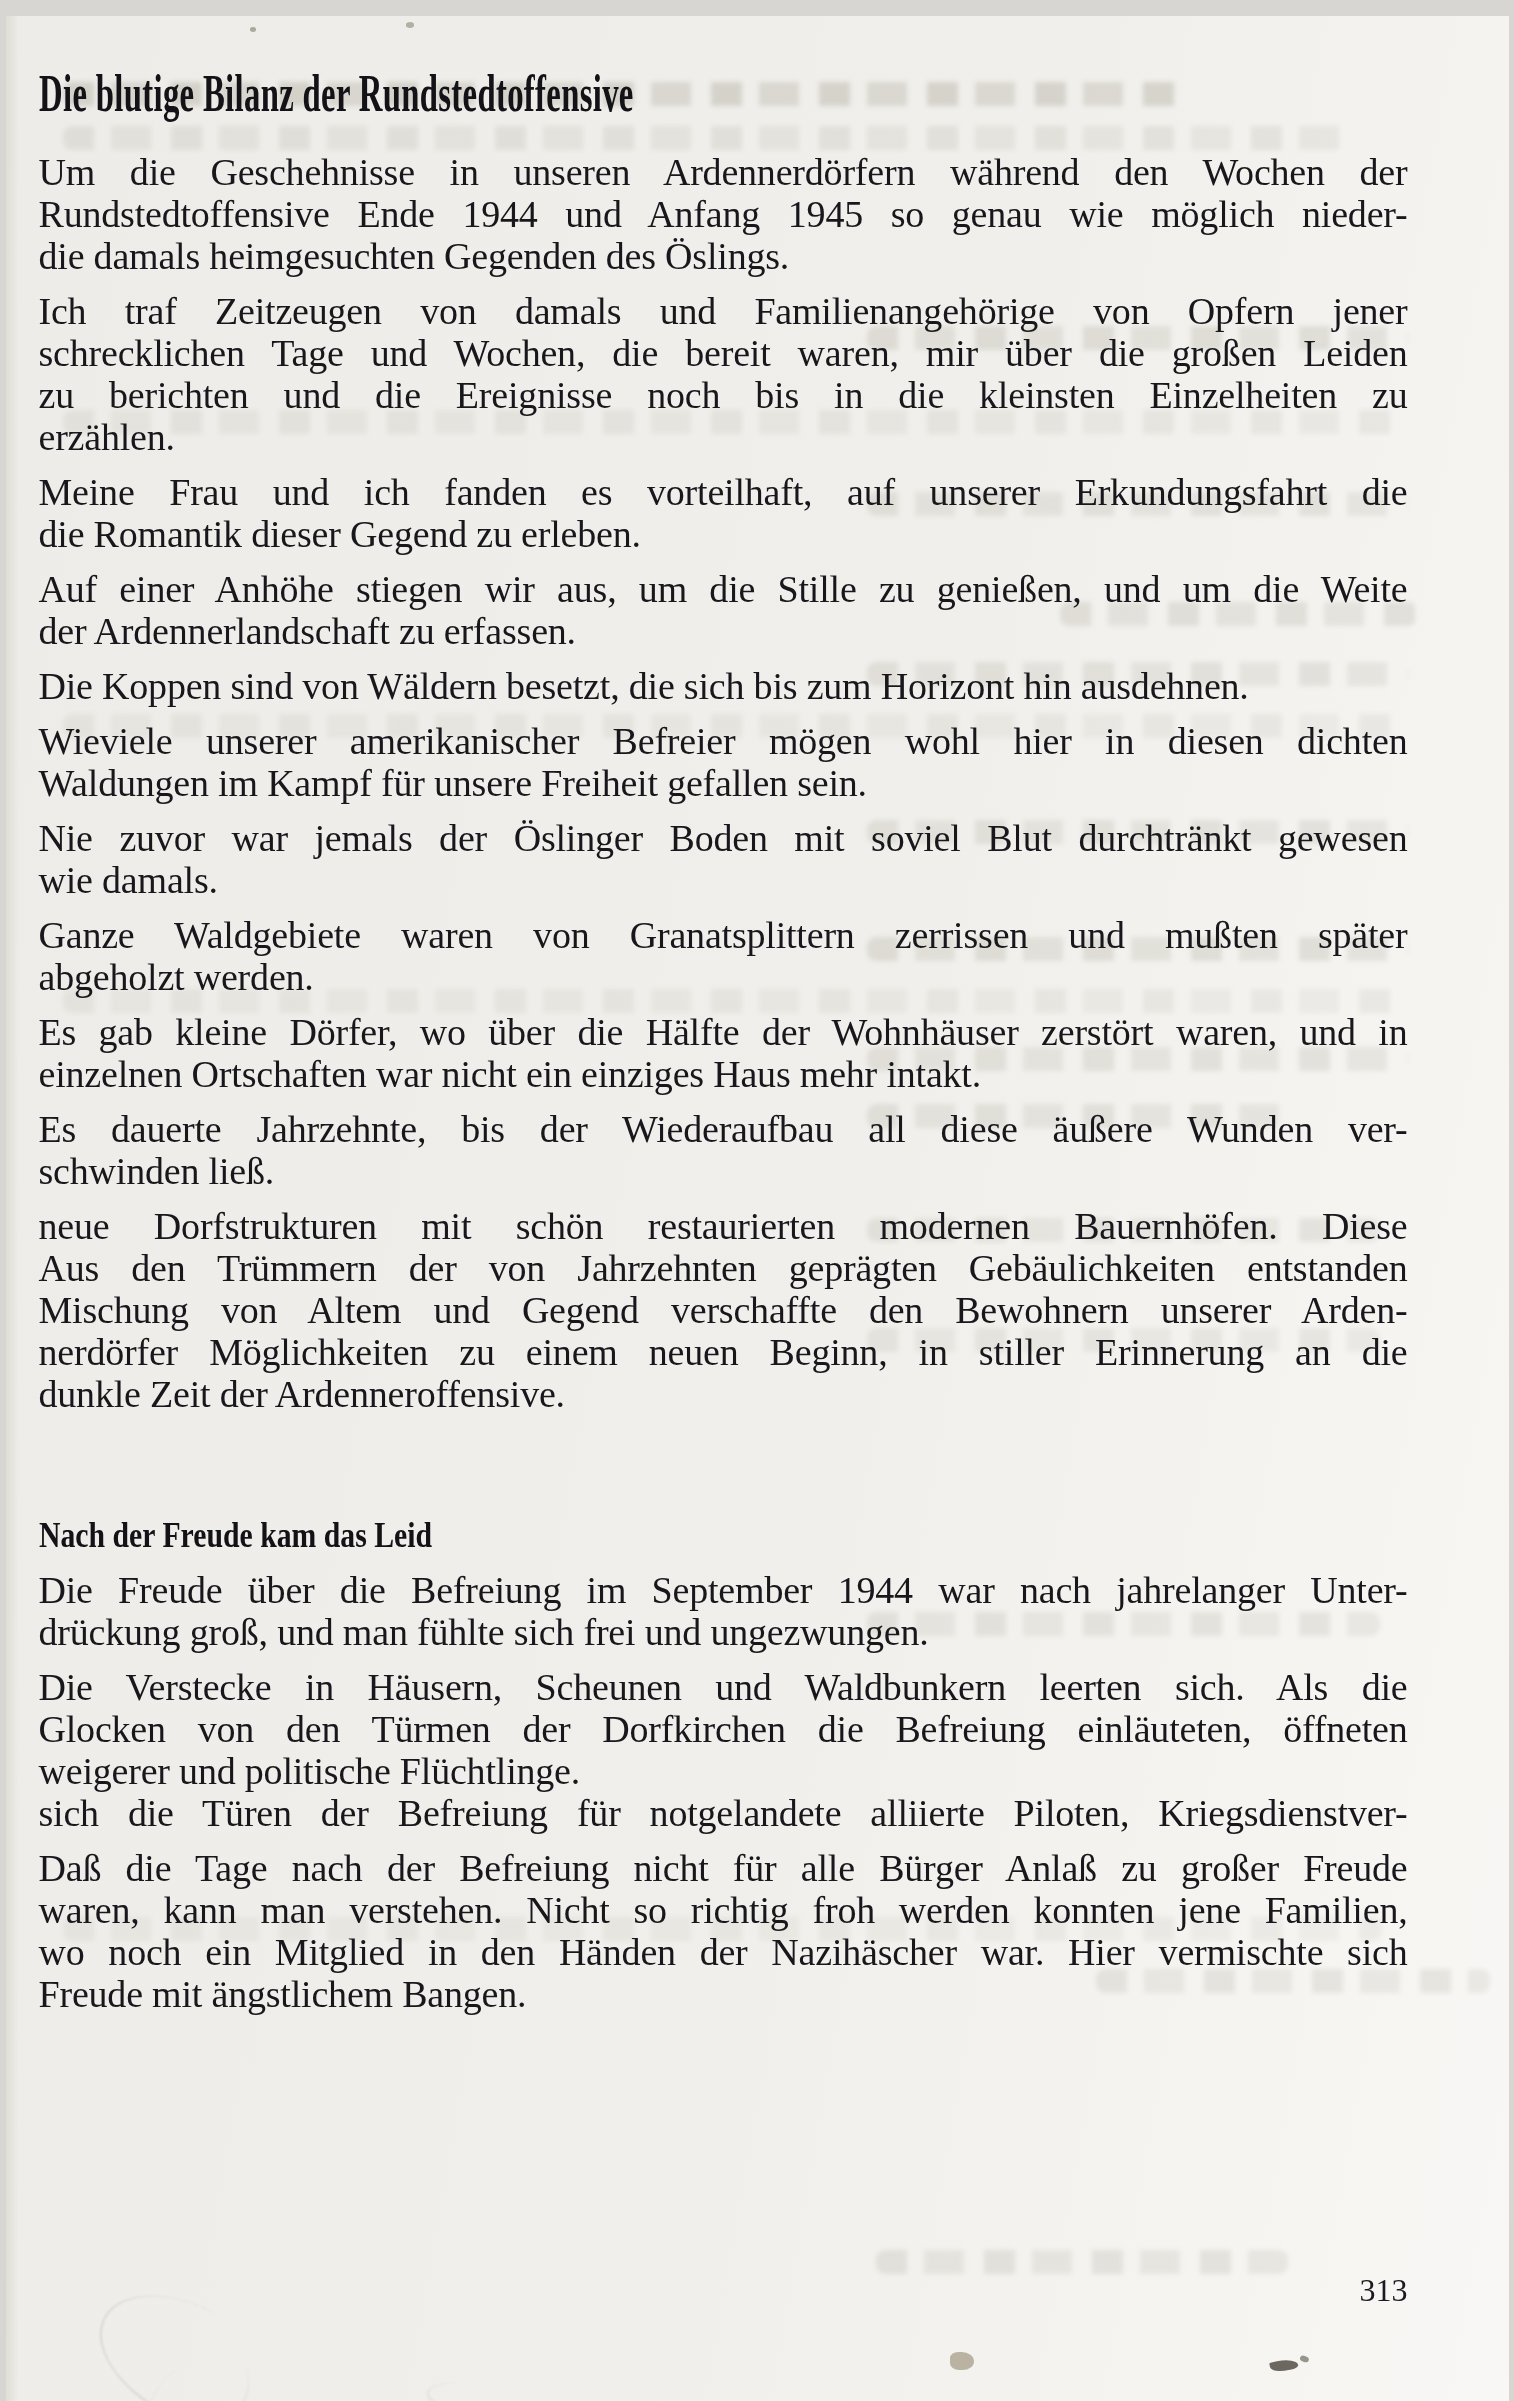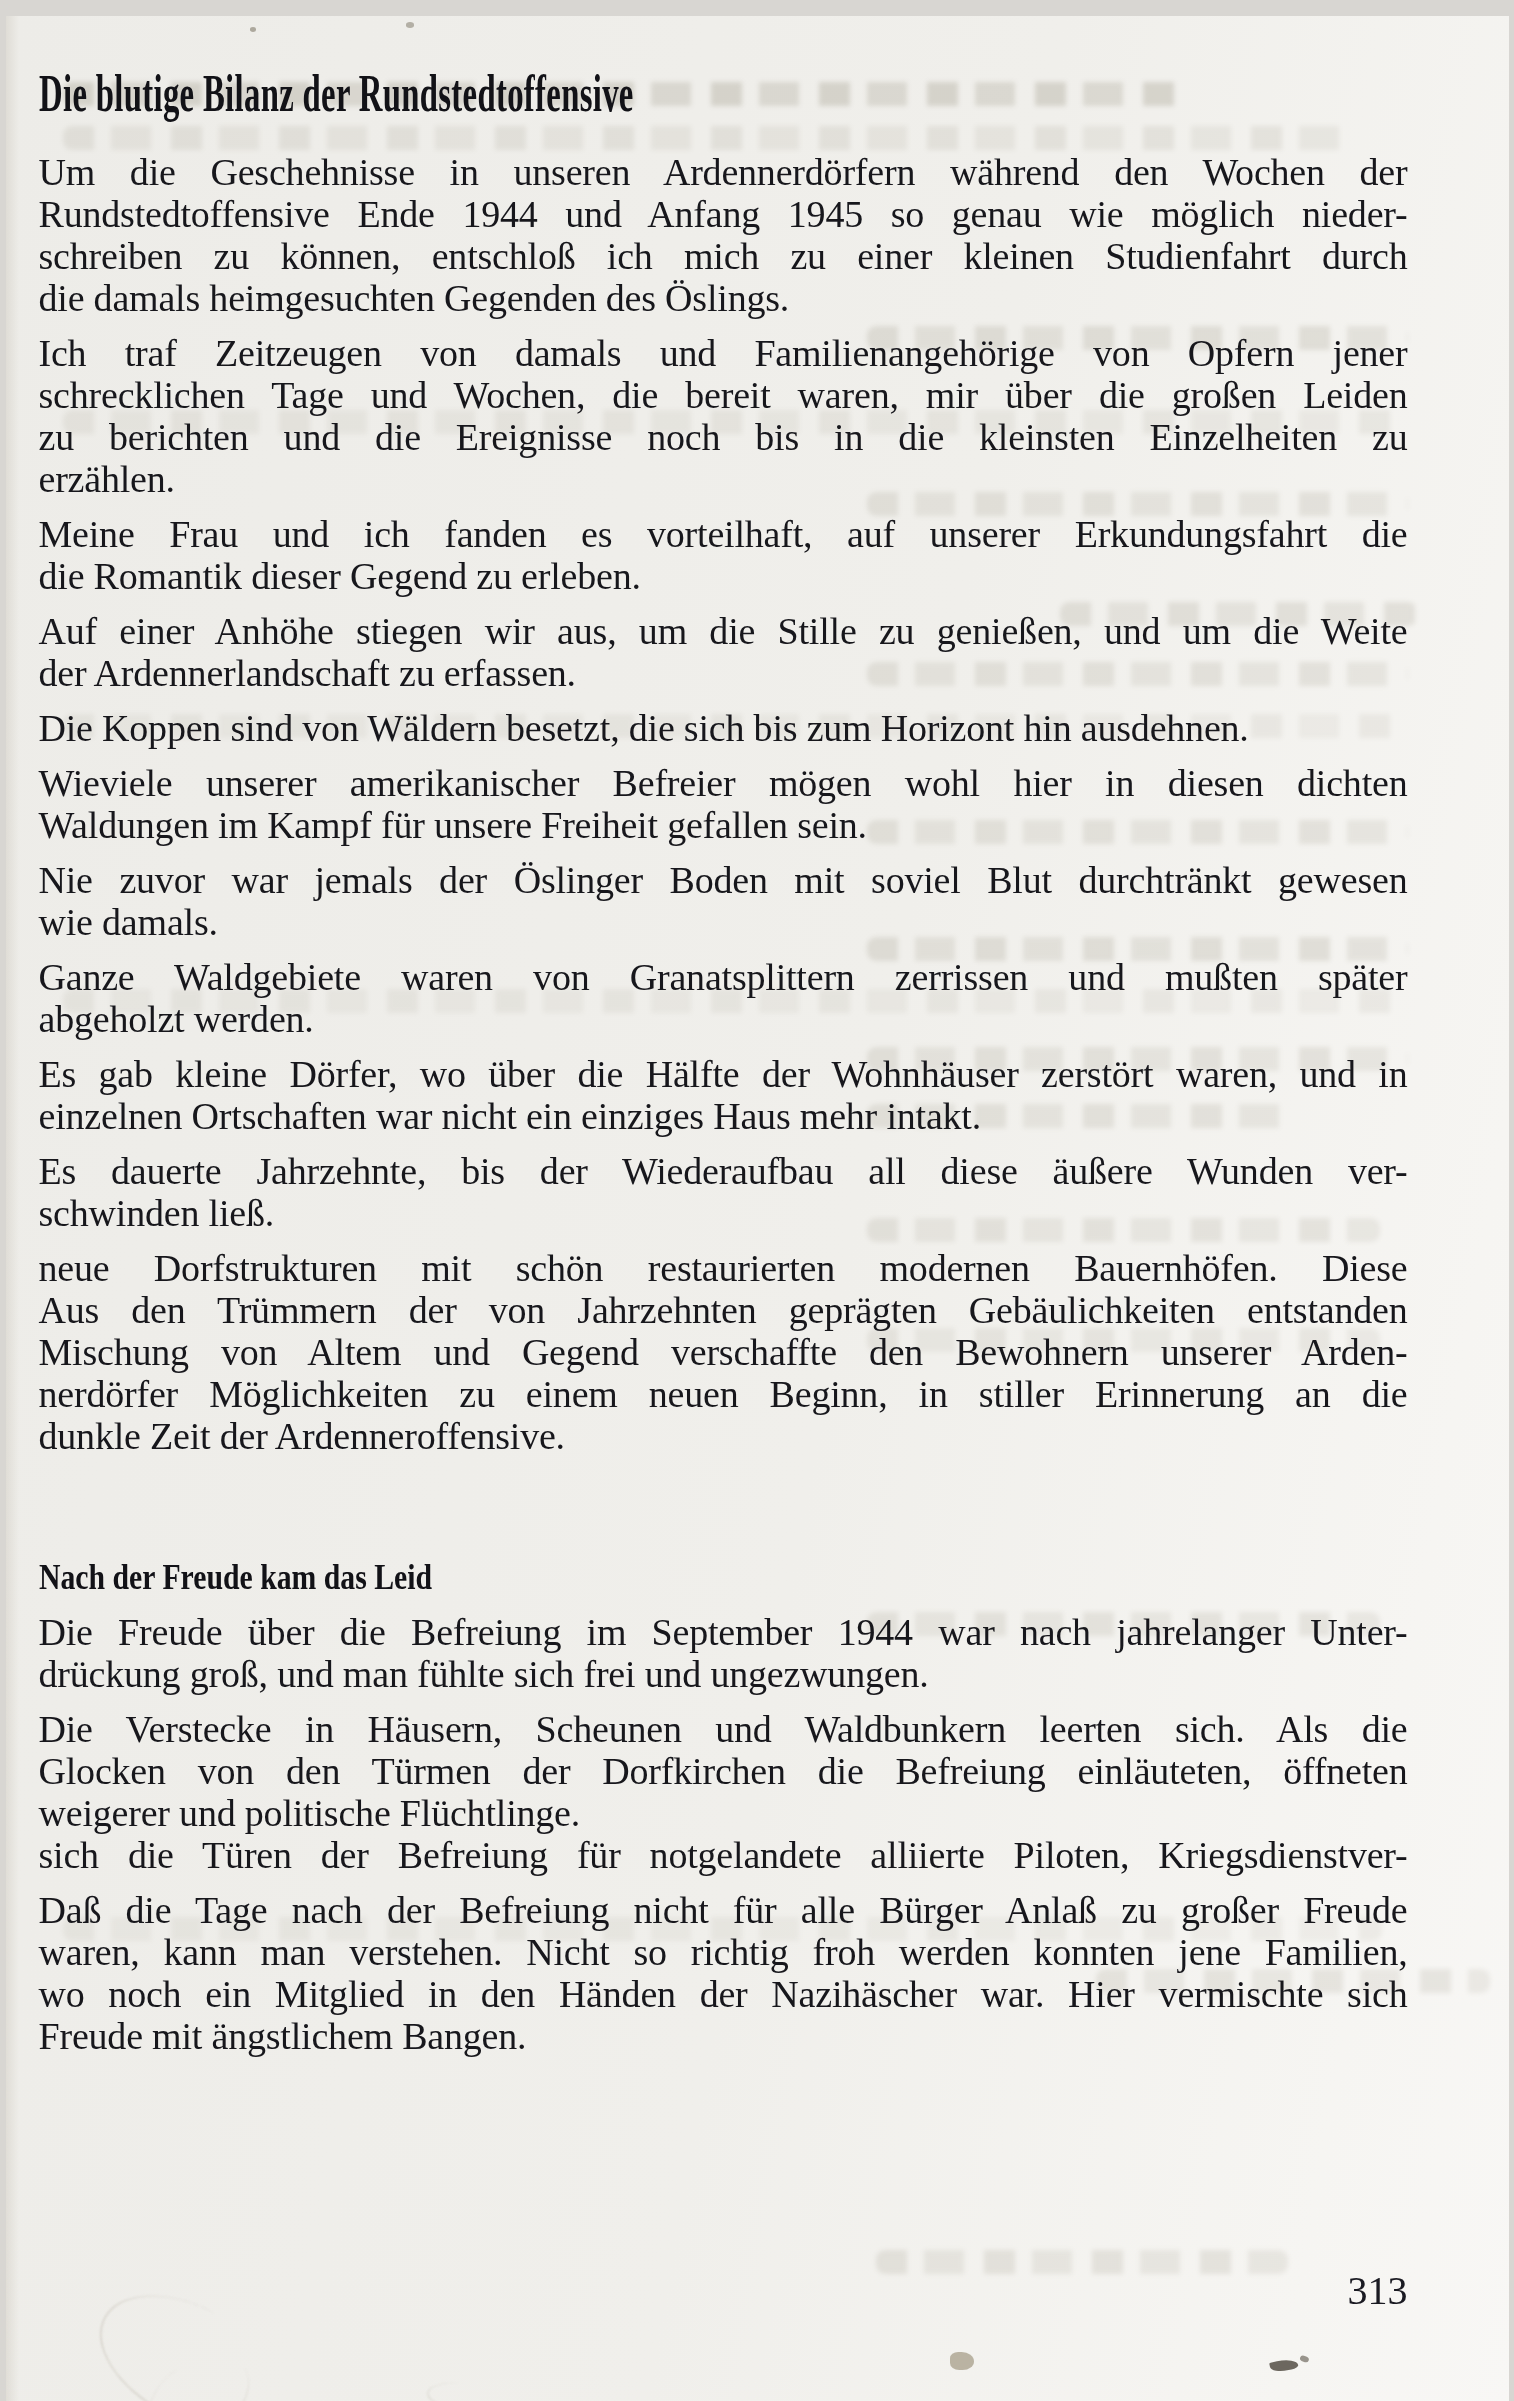--- a/index.html
+++ b/index.html
@@ -37,21 +37,21 @@
   .line.last { text-align-last:left; }
   h2.subheading {
     margin:100px 0 12px 0;
     font-size:35px; font-weight:bold; line-height:42px;
     white-space:nowrap;
     transform:scaleX(0.85); transform-origin:0 50%;
     color:#121217;
   }
   .page-number {
     position:absolute; left:33px; top:2256px; width:1369px;
-    text-align:right; font-size:40px; line-height:37px; color:#1a1a22;
+    text-align:right; font-size:32px; line-height:37px; color:#1a1a22;
   }
   
   .bleed {
     position:absolute; height:24px;
     background:repeating-linear-gradient(90deg,
       rgba(125,118,96,.55) 0px, rgba(125,118,96,.55) 31px,
       rgba(125,118,96,0) 31px, rgba(125,118,96,0) 48px,
       rgba(125,118,96,.45) 48px, rgba(125,118,96,.45) 88px,
       rgba(125,118,96,0) 88px, rgba(125,118,96,0) 108px);
     filter:blur(2.7px);
@@ -102,21 +102,20 @@
   <div class="bleed" style="left:57px;  top:1901px; width:1319px; opacity:.15;"></div>
   <div class="bleed" style="left:1090px;top:1953px; width:394px;  opacity:.24;"></div>
   <div class="bleed" style="left:870px; top:2234px; width:412px;  opacity:.26;"></div>
 
   <div class="content">
     <h1 class="page-title">Die blutige Bilanz der Rundstedtoffensive</h1>
     <div>
         <div class="paragraph">
           <div class="line">Um die Geschehnisse in unseren Ardennerdörfern während den Wochen der</div>
           <div class="line">Rundstedtoffensive Ende 1944 und Anfang 1945 so genau wie möglich nieder-</div>
-          <div class="line">schreiben zu können, entschloß ich mich zu einer kleinen Studienfahrt durch</div>
           <div class="line last">die damals heimgesuchten Gegenden des Öslings.</div>
         </div>
         <div class="paragraph">
           <div class="line">Ich traf Zeitzeugen von damals und Familienangehörige von Opfern jener</div>
           <div class="line">schrecklichen Tage und Wochen, die bereit waren, mir über die großen Leiden</div>
           <div class="line">zu berichten und die Ereignisse noch bis in die kleinsten Einzelheiten zu</div>
           <div class="line last">erzählen.</div>
         </div>
         <div class="paragraph">
           <div class="line">Meine Frau und ich fanden es vorteilhaft, auf unserer Erkundungsfahrt die</div>

